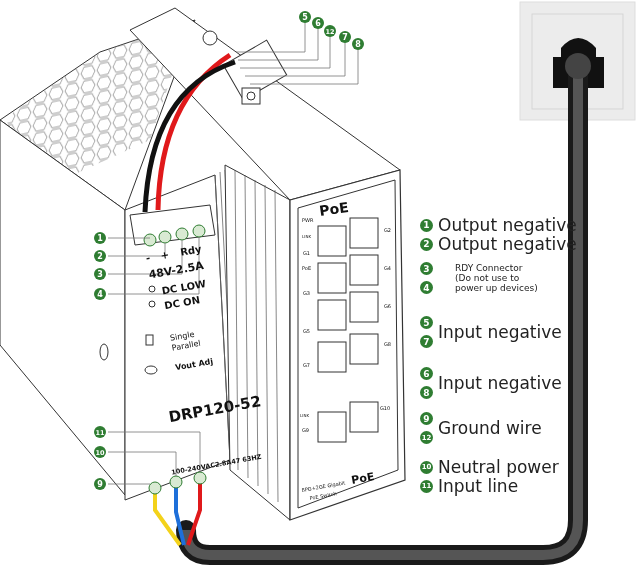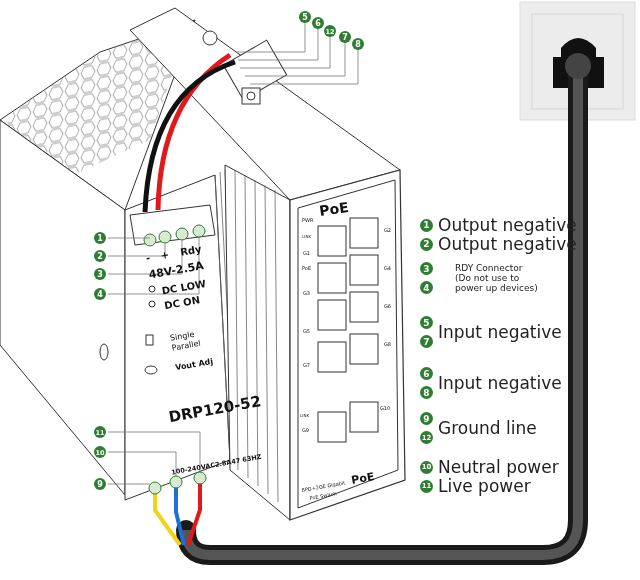--- a/index.html
+++ b/index.html
@@ -241,23 +241,23 @@
       <span class="badge">6</span>
       <span class="badge">8</span>
     </div>
     <span class="leg-text">Input negative</span>
   </div>
   <div class="leg-row" style="top:200px">
     <div style="display:flex;flex-direction:column;gap:6px">
       <span class="badge">9</span>
       <span class="badge" style="font-size:7px">12</span>
     </div>
-    <span class="leg-text">Ground line</span>
+    <span class="leg-text">Ground wire</span>
   </div>
   <div class="leg-row" style="top:245px">
     <span class="badge" style="font-size:7px">10</span>
     <span class="leg-text">Neutral power</span>
   </div>
   <div class="leg-row" style="top:264px">
     <span class="badge" style="font-size:7px">11</span>
-    <span class="leg-text">Live power</span>
+    <span class="leg-text">Input line</span>
   </div>
 </div>
 
 </body></html>

